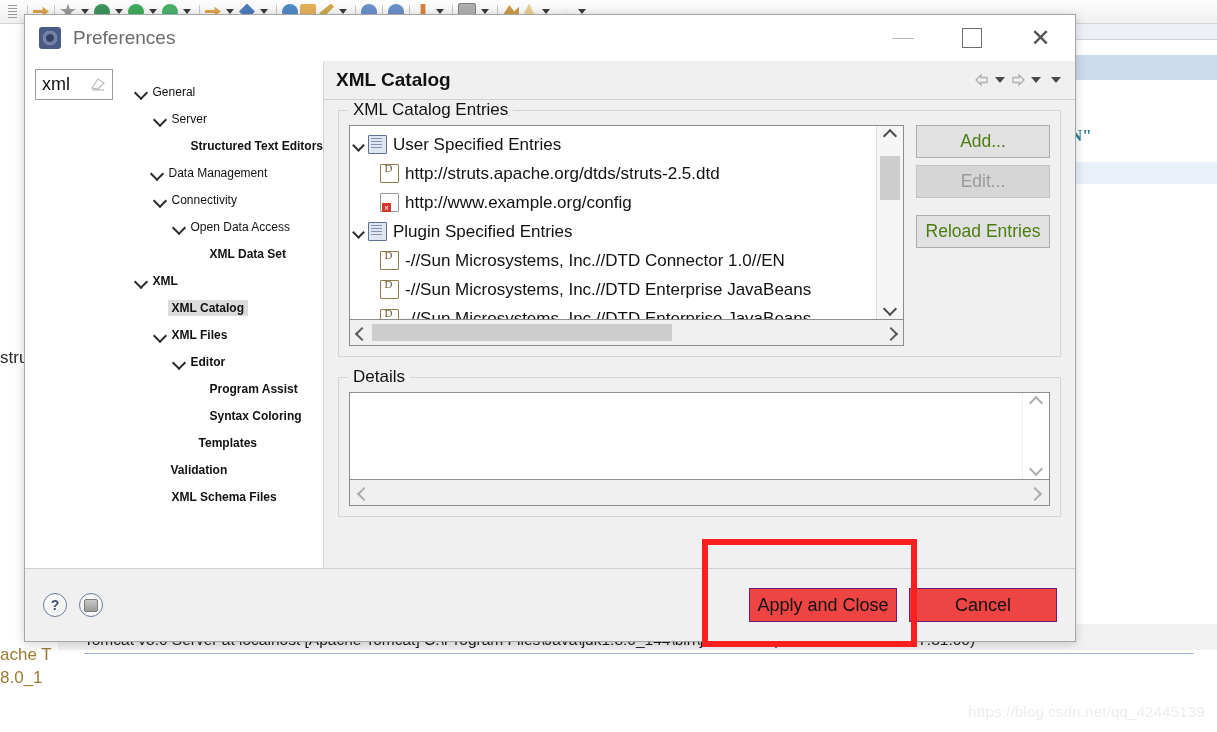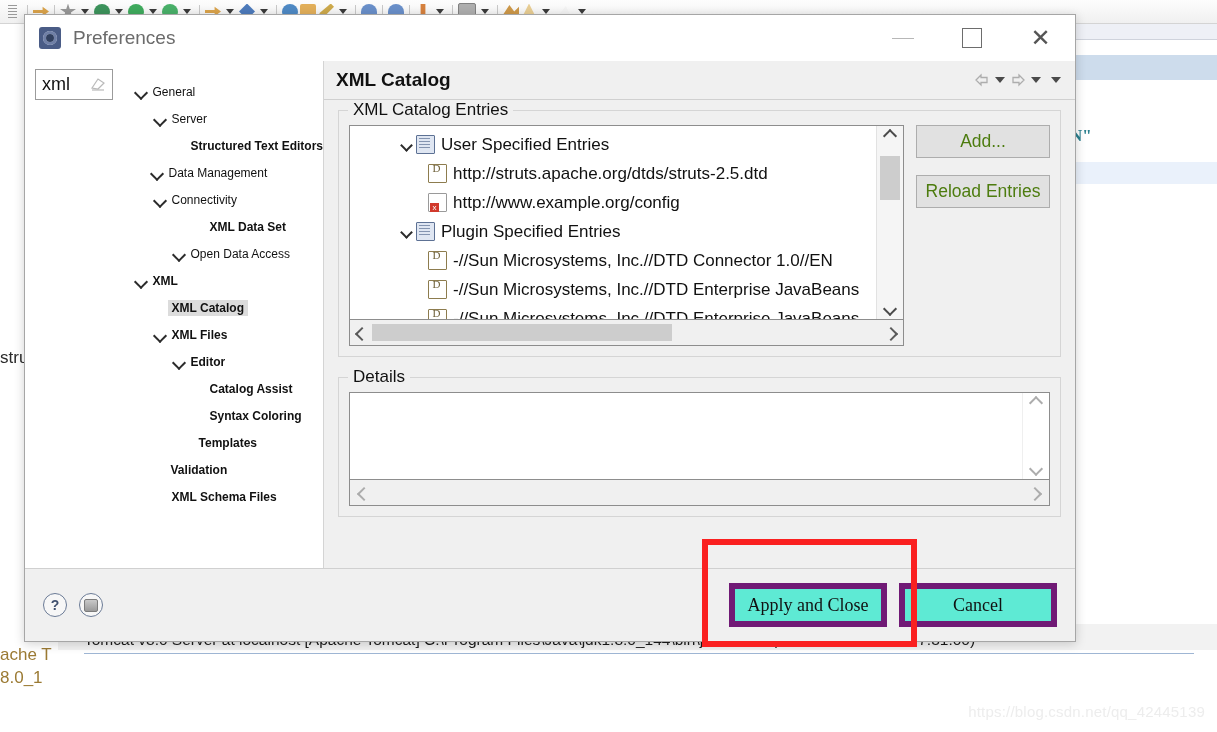--- a/index.html
+++ b/index.html
@@ -144,21 +144,21 @@
   .group > .glabel {
     position: absolute; top: -11px; left: 9px; background: #f0f0f0; padding: 0 5px;
     font-size: 17px; color: #111;
   }
   .entries-row { display: flex; gap: 12px; }
   .list-area { flex: 1; min-width: 0; display: flex; flex-direction: column; }
   .list-box {
     border: 1px solid #8d8d8d; background: #fff; height: 193px;
     display: flex; position: relative; overflow: hidden;
   }
-  .list-items { flex: 1; min-width: 0; padding: 4px 0 0 0; overflow: hidden; margin-left: 48px; }
+  .list-items { flex: 1; min-width: 0; padding: 4px 0 0 0; overflow: hidden; }
   .litem { display: flex; align-items: center; height: 29px; white-space: nowrap; font-size: 17px; color: #111; }
   .litem .chev { width: 18px; flex: none; position: relative; height: 16px; }
   .litem .chev::after {
     content: ""; position: absolute; left: 4px; top: 4px;
     width: 7px; height: 7px; border-right: 2px solid #2b2b2b; border-bottom: 2px solid #2b2b2b;
     transform: rotate(45deg);
   }
   .litem.child { padding-left: 30px; }
   .ic { width: 17px; height: 17px; flex: none; margin-right: 6px; position: relative; }
   .ic-catalog { background: #dfe6f2; border: 1px solid #5d7194; border-radius: 1px; }
@@ -235,22 +235,22 @@
     width: 22px; height: 22px; border-radius: 50%; border: 1.6px solid #6b7b96;
     display: flex; align-items: center; justify-content: center;
     font-size: 14px; color: #40506e; font-weight: bold; background: #f7f7f7;
   }
   .circ-icon.imp::after {
     content: ""; width: 12px; height: 11px; border-radius: 2px;
     background: linear-gradient(#c9c9c9,#9a9a9a); border: 1px solid #7c7c7c;
   }
   .foot-buttons { display: flex; gap: 12px; }
   .fbtn {
-    width: 146px; height: 32px; background: #5eead4; border: 6px solid #701a75;
-    font-size: 18px; color: #111; display: flex; align-items: center; justify-content: center; font-family: Liberation Serif, serif;
+    width: 146px; height: 32px; background: #ef4444; border: 1px solid #701a75;
+    font-size: 18px; color: #111; display: flex; align-items: center; justify-content: center;
   }
 
   .redbox {
     position: absolute; left: 702px; top: 539px; width: 203px; height: 96px;
     border: 6px solid #fa2020; pointer-events: none;
   }
 </style>
 </head>
 <body>
 
@@ -362,47 +362,47 @@
               <span class="lbl bold">Structured Text Editors</span>
             </div>
             <div class="tnode" style="padding-left: 26px;">
               <span class="chev"></span>
               <span class="lbl">Data Management</span>
             </div>
             <div class="tnode" style="padding-left: 29px;">
               <span class="chev"></span>
               <span class="lbl">Connectivity</span>
             </div>
+            <div class="tnode" style="padding-left: 48px;">
+              <span class="chev"></span>
+              <span class="lbl">Open Data Access</span>
+            </div>
             <div class="tnode" style="padding-left: 67px;">
               <span class="chev empty"></span>
               <span class="lbl bold">XML Data Set</span>
             </div>
+            <div class="tnode" style="padding-left: 10px;">
+              <span class="chev"></span>
+              <span class="lbl bold">XML</span>
+            </div>
+            <div class="tnode" style="padding-left: 29px;">
+              <span class="chev empty"></span>
+              <span class="lbl bold sel">XML Catalog</span>
+            </div>
+            <div class="tnode" style="padding-left: 29px;">
+              <span class="chev"></span>
+              <span class="lbl bold">XML Files</span>
+            </div>
             <div class="tnode" style="padding-left: 48px;">
               <span class="chev"></span>
-              <span class="lbl">Open Data Access</span>
-            </div>
-            <div class="tnode" style="padding-left: 10px;">
-              <span class="chev"></span>
-              <span class="lbl bold">XML</span>
-            </div>
-            <div class="tnode" style="padding-left: 29px;">
-              <span class="chev empty"></span>
-              <span class="lbl bold sel">XML Catalog</span>
-            </div>
-            <div class="tnode" style="padding-left: 29px;">
-              <span class="chev"></span>
-              <span class="lbl bold">XML Files</span>
-            </div>
-            <div class="tnode" style="padding-left: 48px;">
-              <span class="chev"></span>
               <span class="lbl bold">Editor</span>
             </div>
             <div class="tnode" style="padding-left: 67px;">
               <span class="chev empty"></span>
-              <span class="lbl bold">Catalog Assist</span>
+              <span class="lbl bold">Program Assist</span>
             </div>
             <div class="tnode" style="padding-left: 67px;">
               <span class="chev empty"></span>
               <span class="lbl bold">Syntax Coloring</span>
             </div>
             <div class="tnode" style="padding-left: 56px;">
               <span class="chev empty"></span>
               <span class="lbl bold">Templates</span>
             </div>
             <div class="tnode" style="padding-left: 28px;">
@@ -479,20 +479,21 @@
                   </div>
                 </div>
                 <div class="hscroll">
                   <div class="hs-arrow"></div>
                   <div class="hs-thumb"></div>
                   <div class="hs-arrow right"></div>
                 </div>
               </div>
               <div class="btn-col" id="entry-buttons">
                   <div class="btn">Add...</div>
+                  <div class="btn disabled">Edit...</div>
                   <div class="btn gap">Reload Entries</div>
                 </div>
             </div>
           </div>
 
           <div class="group details-group">
             <div class="glabel">Details</div>
             <div class="details-box">
               <div class="details-white"></div>
               <div class="details-vs">

